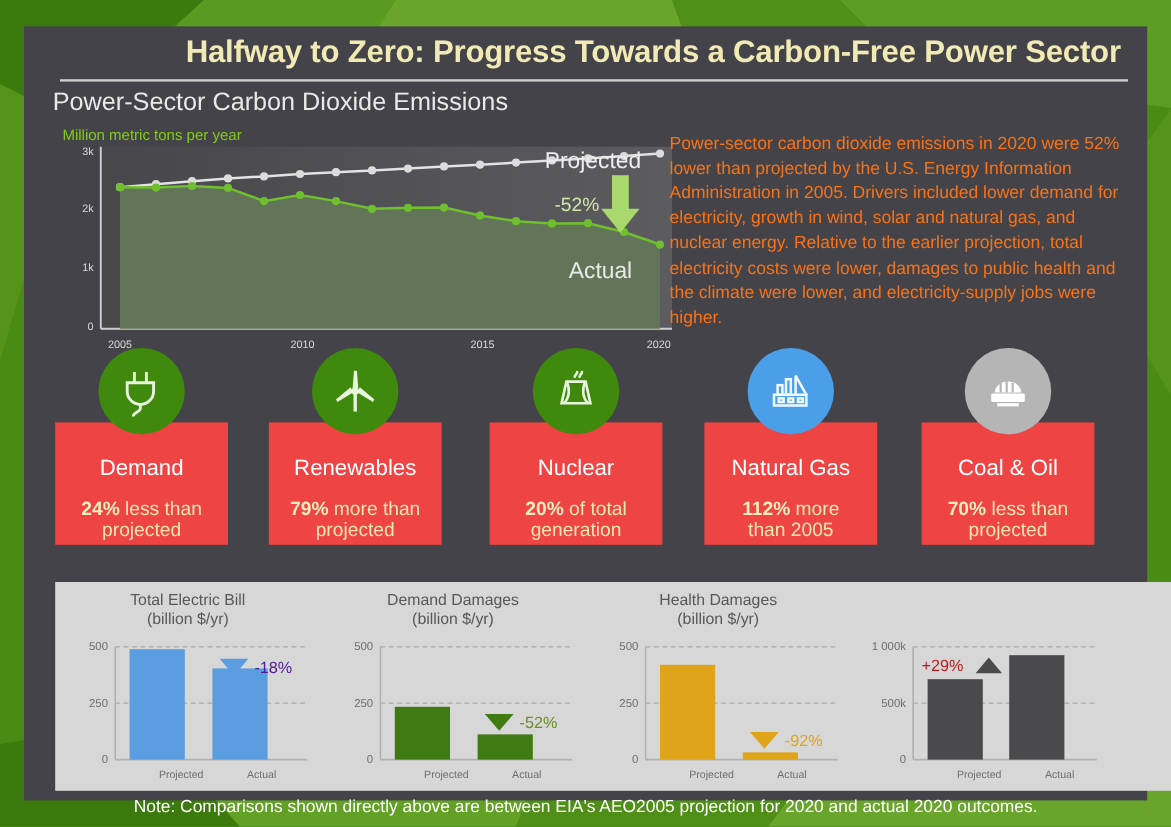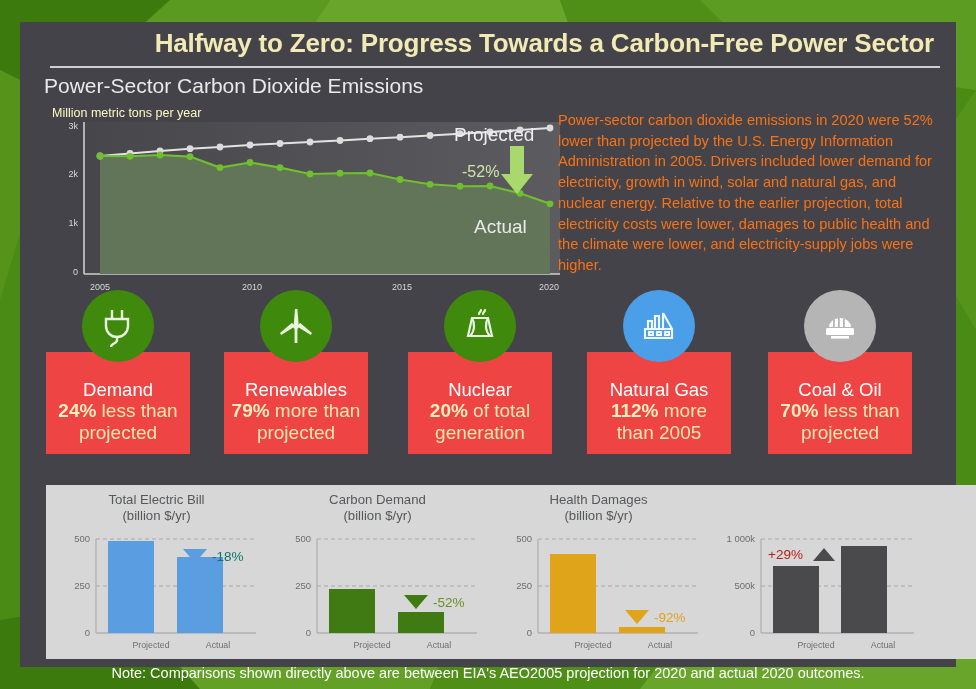--- a/index.html
+++ b/index.html
@@ -39,21 +39,21 @@
   }
   .subtitle {
     position: absolute; left: 24px; top: 52px;
     color: #e9e9e9; font-size: 21px; font-weight: normal;
   }
 
   
   .lc-wrap { position: absolute; left: 24px; top: 84px; width: 516px; height: 192px; }
   .lc-axis-title {
     position: absolute; left: 8px; top: 0;
-    color: #fef9c3; font-size: 12.5px;
+    color: #84cc16; font-size: 12.5px;
   }
   .lc-svg { position: absolute; left: 0; top: 16px; }
   .lc-label {
     position: absolute; color: #e8e8e8; font-size: 19px;
   }
   .lc-label.proj { left: 410px; top: 18px; color: #ededed; }
   .lc-label.act  { left: 430px; top: 110px; color: #e9e9e9; }
   .lc-delta {
     position: absolute; left: 418px; top: 57px;
     color: #cfe5a8; font-size: 16px;
@@ -70,22 +70,22 @@
   .card {
     position: absolute; top: 0; width: 144px; height: 102px;
     background: #ef4444;
     text-align: center;
     padding-top: 28px;
   }
   .card .cname {
     color: #ffffff; font-size: 18.5px; line-height: 1.08; display: block;
   }
   .card .cstat {
-    display: block; margin-top: 0;
-    color: #f0e7b0; font-size: 19px; line-height: 1.15; padding: 0 4px;
+    display: block; margin-top: 16px;
+    color: #f0e7b0; font-size: 16px; line-height: 1.15; padding: 0 4px;
   }
   .card .cstat b { color: #f5edbb; font-weight: bold; }
   .card .cstat .rest { color: #f0e7b0; }
   .bubble {
     position: absolute; top: -62px; left: 50%; transform: translateX(-50%);
     width: 72px; height: 72px; border-radius: 50%;
     display: flex; align-items: center; justify-content: center;
   }
 
   
@@ -307,26 +307,26 @@
           <line x1="50" y1="12" x2="210" y2="12" stroke="#a9a9a9" stroke-width="1" stroke-dasharray="4 3"></line>
           <line x1="50" y1="59" x2="210" y2="59" stroke="#a9a9a9" stroke-width="1" stroke-dasharray="4 3"></line>
           <line x1="50" y1="12" x2="50" y2="106" stroke="#b0b0b0" stroke-width="1.3"></line>
           <line x1="50" y1="106" x2="210" y2="106" stroke="#b0b0b0" stroke-width="1.3"></line>
           <rect x="62" y="14" width="46" height="92" fill="#5a9de0"></rect>
           <rect x="131" y="30" width="46" height="76" fill="#5a9de0"></rect>
           <polygon points="137,22 161,22 149,36" fill="#5a9de0"></polygon>
           <text x="105" y="121" text-anchor="middle" font-family="Liberation Sans, sans-serif" font-size="8.8" fill="#6d6e70">Projected</text>
           <text x="172" y="121" text-anchor="middle" font-family="Liberation Sans, sans-serif" font-size="8.8" fill="#6d6e70">Actual</text>
         </svg>
-        <div class="mdelta" style="left:166px; top:64px; color:#0f766e;">-18%</div>
+        <div class="mdelta" style="left:166px; top:64px; color:#4c1d95;">-18%</div>
       </div>
 
       <div class="mini" style="left:221px">
         <div class="mtitle">
-          <span>Carbon Demand</span><br><span>(billion $/yr)</span>
+          <span>Demand Damages</span><br><span>(billion $/yr)</span>
         </div>
         <svg class="msvg" width="221" height="128" viewBox="0 0 221 128" xmlns="http://www.w3.org/2000/svg">
           <text x="44" y="15" text-anchor="end" font-family="Liberation Sans, sans-serif" font-size="9.5" fill="#6d6e70">500</text>
           <text x="44" y="62" text-anchor="end" font-family="Liberation Sans, sans-serif" font-size="9.5" fill="#6d6e70">250</text>
           <text x="44" y="109" text-anchor="end" font-family="Liberation Sans, sans-serif" font-size="9.5" fill="#6d6e70">0</text>
           <line x1="50" y1="12" x2="210" y2="12" stroke="#a9a9a9" stroke-width="1" stroke-dasharray="4 3"></line>
           <line x1="50" y1="59" x2="210" y2="59" stroke="#a9a9a9" stroke-width="1" stroke-dasharray="4 3"></line>
           <line x1="50" y1="12" x2="50" y2="106" stroke="#b0b0b0" stroke-width="1.3"></line>
           <line x1="50" y1="106" x2="210" y2="106" stroke="#b0b0b0" stroke-width="1.3"></line>
           <rect x="62" y="62" width="46" height="44" fill="#3f7a12"></rect>

